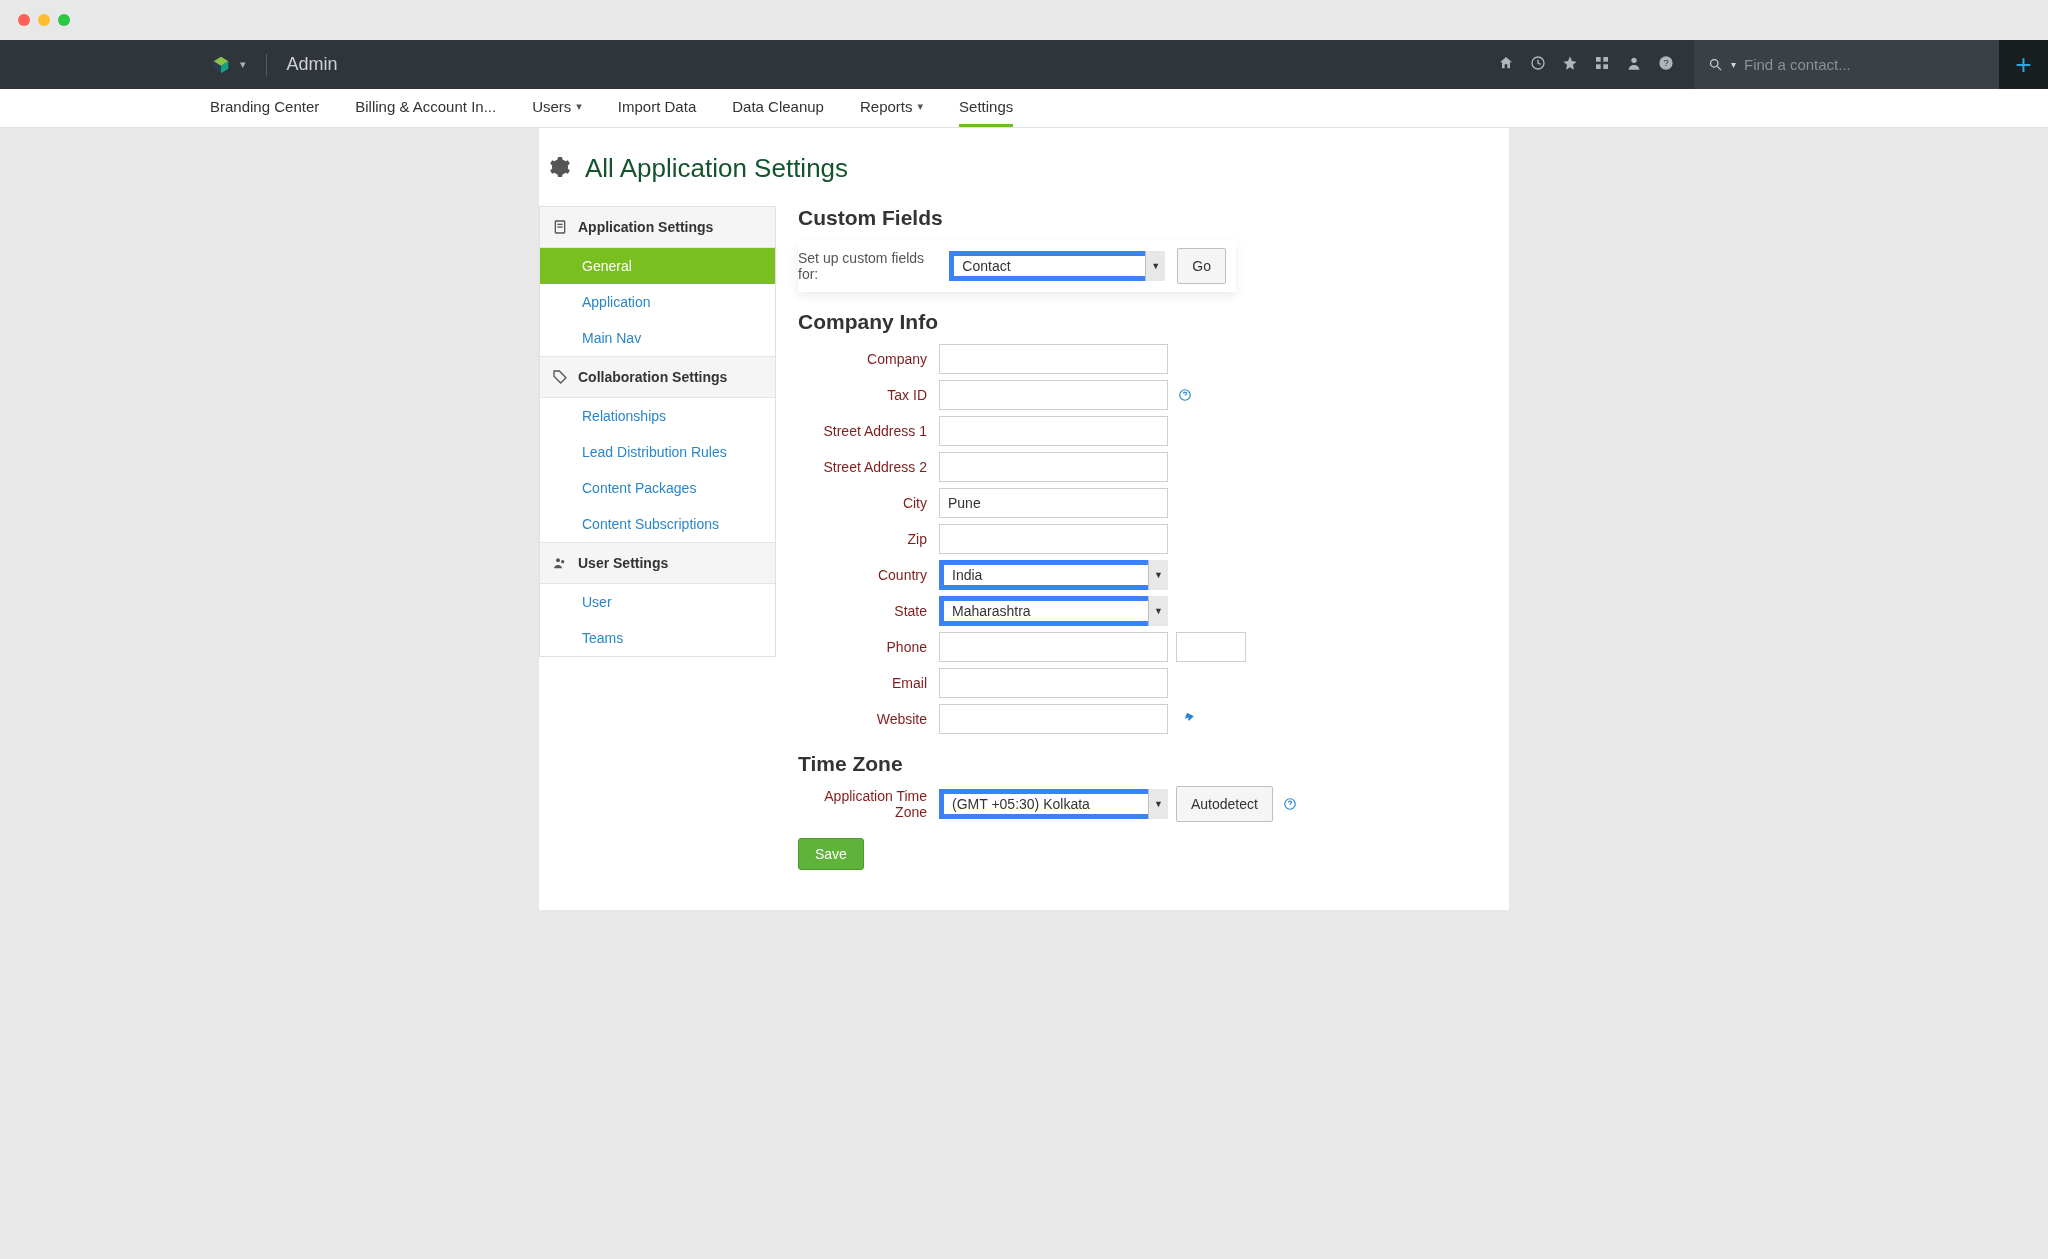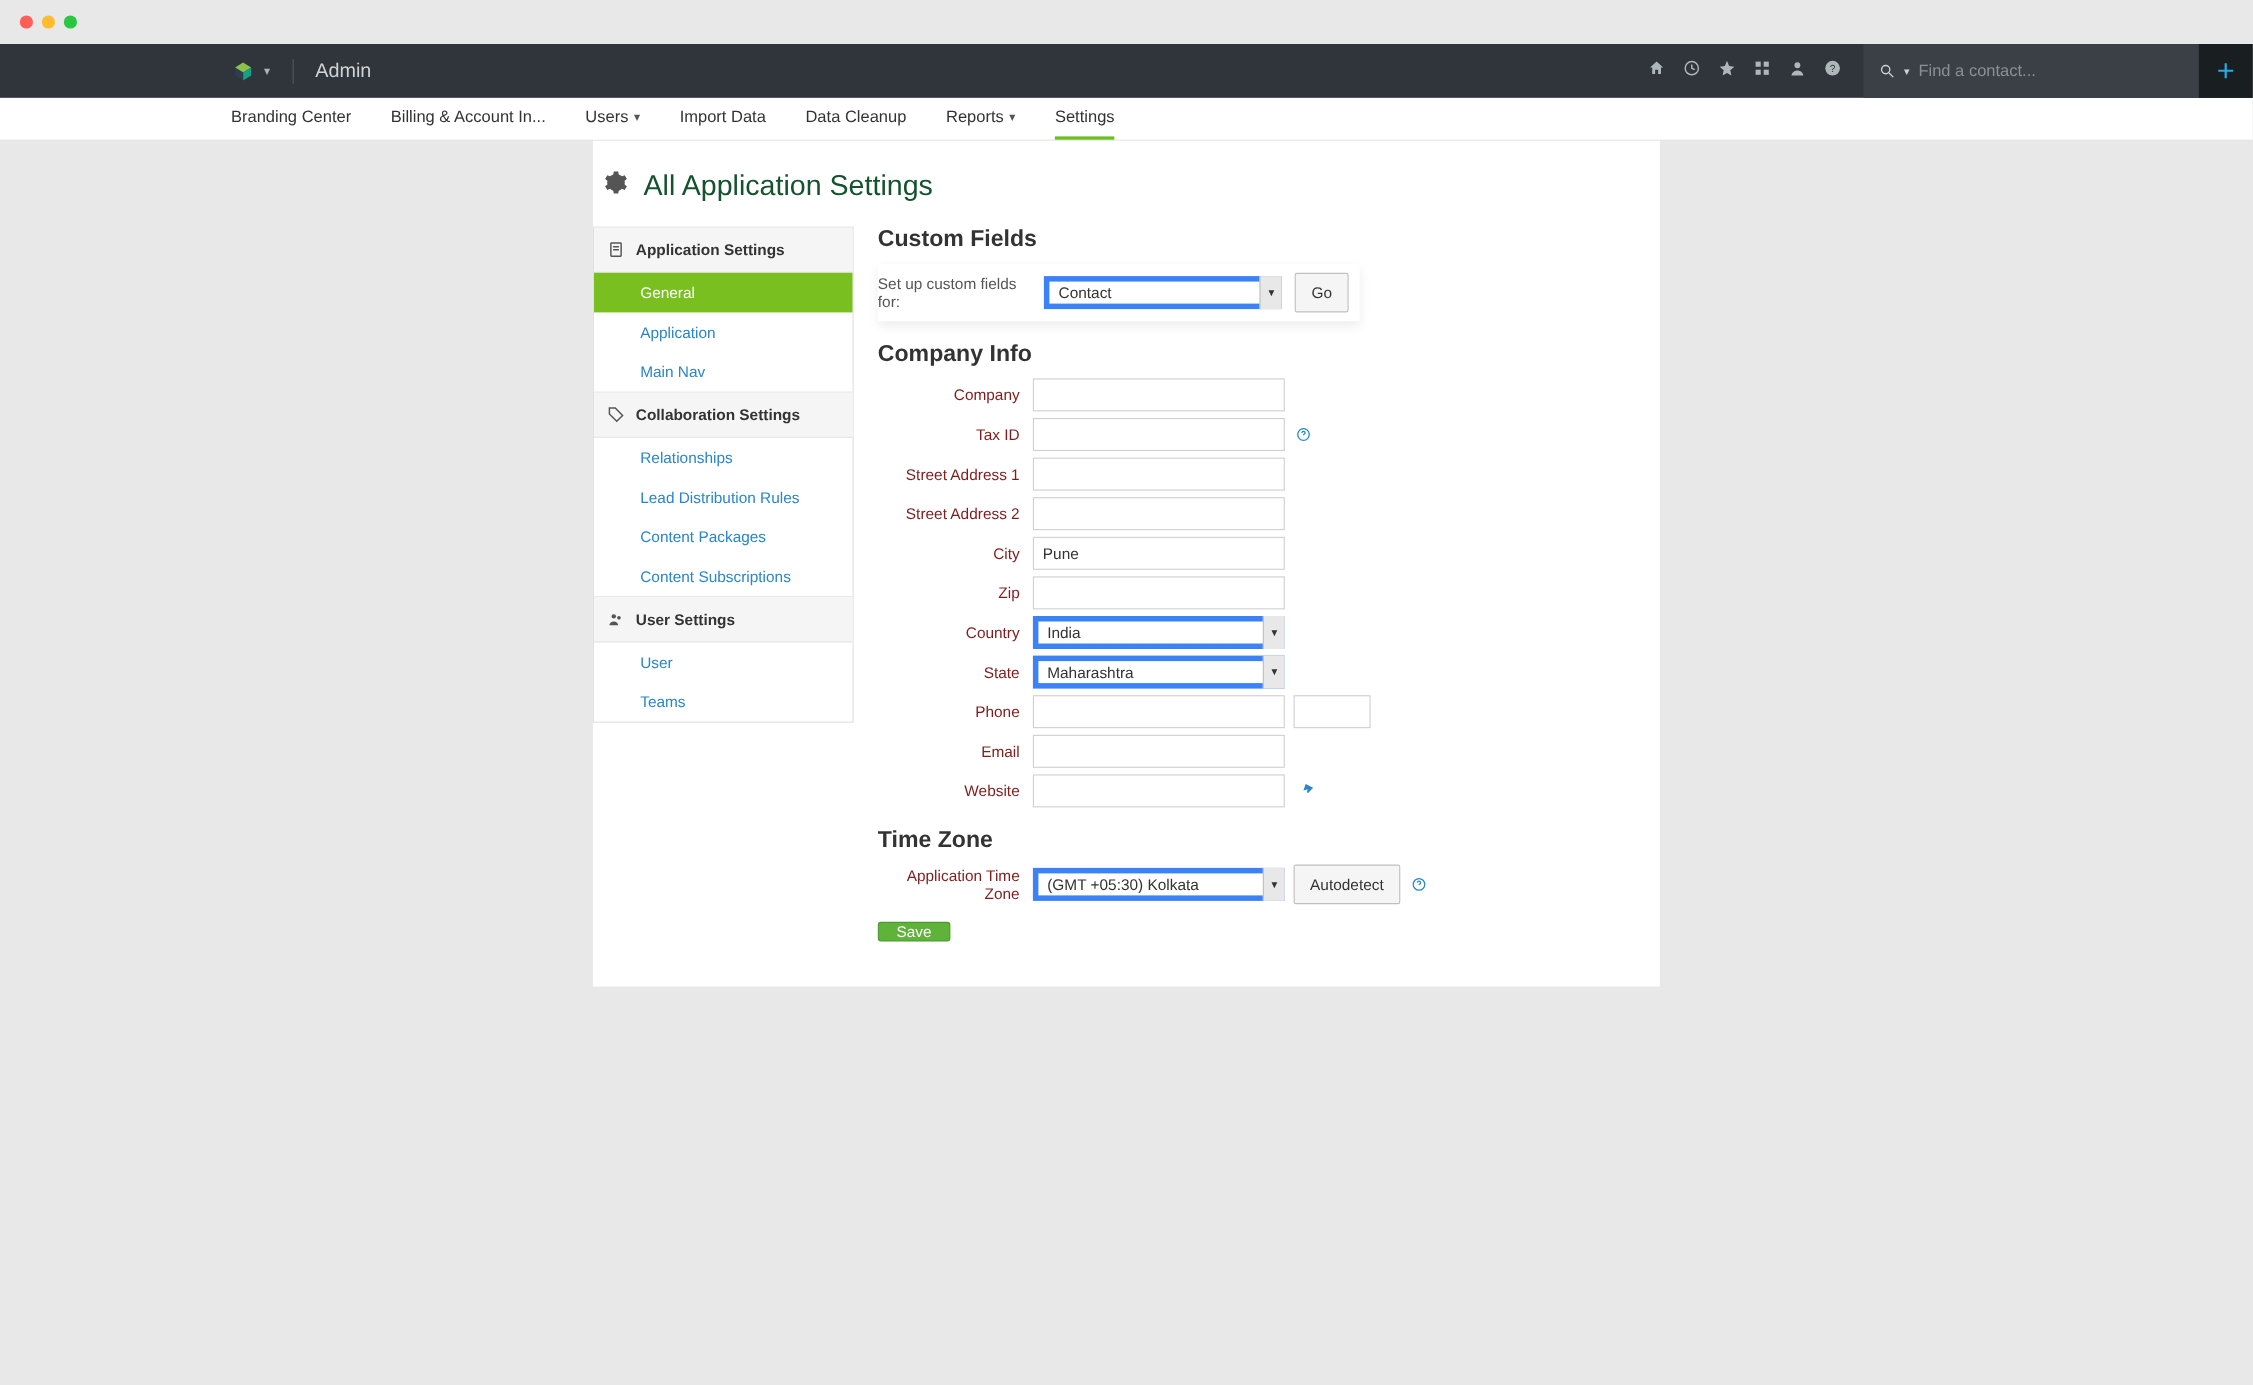--- a/index.html
+++ b/index.html
@@ -59,21 +59,21 @@
 
 .form-row { display: flex; align-items: center; margin-bottom: 6px; }
 .form-label { width: 141px; text-align: right; padding-right: 12px; color: #7f1d1d; font-size: 14px; }
 .form-input { width: 229px; height: 30px; border: 1px solid #cfcfcf; padding: 0 8px; font-size: 14px; color: #333; }
 .form-row .select-wrap select { width: 229px; }
 .help-icon { margin-left: 10px; color: #2a86c7; display:flex; }
 .help-icon svg { width: 14px; height: 14px; fill: none; stroke: #2a86c7; stroke-width: 2; }
 .link-icon svg { width: 16px; height: 16px; fill: #2a86c7; }
 .small-input { width: 70px; height: 30px; border: 1px solid #cfcfcf; margin-left: 8px; }
 
-.save-btn { height: 18px; background: #5fb23a; border: 1px solid #4a9a2c; color: #fff; padding: 0 16px; border-radius: 3px; font-size: 14px; cursor: pointer; margin-top: 10px; }
+.save-btn { height: 32px; background: #5fb23a; border: 1px solid #4a9a2c; color: #fff; padding: 0 16px; border-radius: 3px; font-size: 14px; cursor: pointer; margin-top: 10px; }
 </style>
 </head>
 <body>
 
 <div class="window-chrome">
   <div class="dot red"></div>
   <div class="dot yellow"></div>
   <div class="dot green"></div>
 </div>
 

